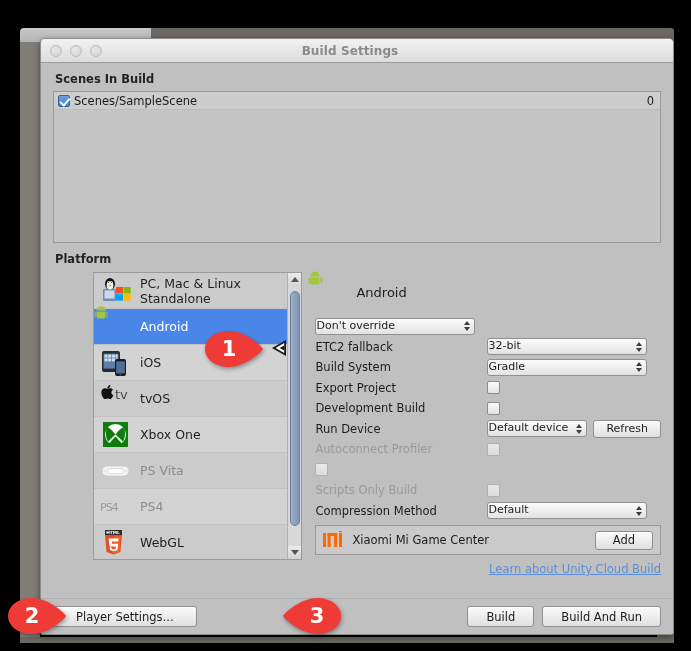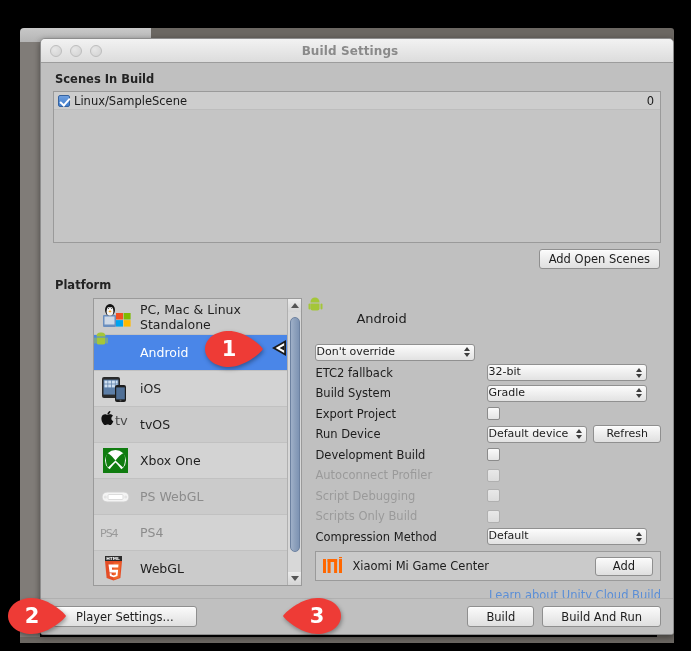--- a/index.html
+++ b/index.html
@@ -292,28 +292,25 @@
       <div class="wtitle">Build Settings</div>
     </div>
 
     <div class="body">
 
       <div class="section-hdr">Scenes In Build</div>
 
       <div class="scenes-box">
         <div class="scene-row">
           <div class="chk on"></div>
-          <div class="scene-name">Linux/SampleScene</div>
+          <div class="scene-name">Scenes/SampleScene</div>
           <div class="scene-idx">0</div>
         </div>
       </div>
 
-      <div class="add-scenes-row">
-        <button class="ubtn">Add Open Scenes</button>
-      </div>
 
       <div class="section-hdr">Platform</div>
 
       <div class="plat-wrap">
 
         <div class="plat-list">
           <div class="plat-scroll">
 
             <div class="plat-row">
               <span class="picon">
@@ -404,21 +401,21 @@
 
             <div class="plat-row dim">
               <span class="picon">
                 <svg width="30" height="28" viewBox="0 0 30 28">
                   <rect x="1" y="9" width="27" height="10" rx="5" fill="#f4f4f4" stroke="#cfcfcf"></rect>
                   <rect x="7" y="11.5" width="15" height="5" rx="1" fill="#ffffff" stroke="#dcdcdc"></rect>
                   <circle cx="4.3" cy="14" r="1.5" fill="#e4e4e4"></circle>
                   <circle cx="24.7" cy="14" r="1.5" fill="#e4e4e4"></circle>
                 </svg>
               </span>
-              <span class="plat-label">PS WebGL</span>
+              <span class="plat-label">PS Vita</span>
             </div>
 
             <div class="plat-row alt dim">
               <span class="picon">
                 <svg width="30" height="28" viewBox="0 0 30 28">
                   <text x="-1" y="18" font-family="DejaVu Sans, sans-serif" font-size="11" fill="#9a9a9a" letter-spacing="-1">PS4</text>
                 </svg>
               </span>
               <span class="plat-label">PS4</span>
             </div>
@@ -499,43 +496,42 @@
                   </span>
               </span>
             </div>
 
             <div class="frow">
               <span class="flabel">Export Project</span>
               <span class="cbox"></span>
             </div>
 
             <div class="frow">
+              <span class="flabel">Development Build</span>
+              <span class="cbox"></span>
+            </div>
+
+            <div class="frow">
               <span class="flabel">Run Device</span>
               <span class="sel-ctl narrow">
                 <span>Default device</span>
                 <span class="arrows">
                     <i class="u"></i>
                     <i class="d"></i>
                   </span>
               </span>
               <button class="ubtn refresh-btn">Refresh</button>
             </div>
 
-            <div class="frow">
-              <span class="flabel">Development Build</span>
-              <span class="cbox"></span>
-            </div>
-
             <div class="frow dim">
               <span class="flabel">Autoconnect Profiler</span>
               <span class="cbox dim"></span>
             </div>
 
             <div class="frow dim">
-              <span class="flabel">Script Debugging</span>
               <span class="cbox dim"></span>
             </div>
 
             <div class="frow dim">
               <span class="flabel">Scripts Only Build</span>
               <span class="cbox dim"></span>
             </div>
 
             <div class="frow">
               <span class="flabel">Compression Method</span>

